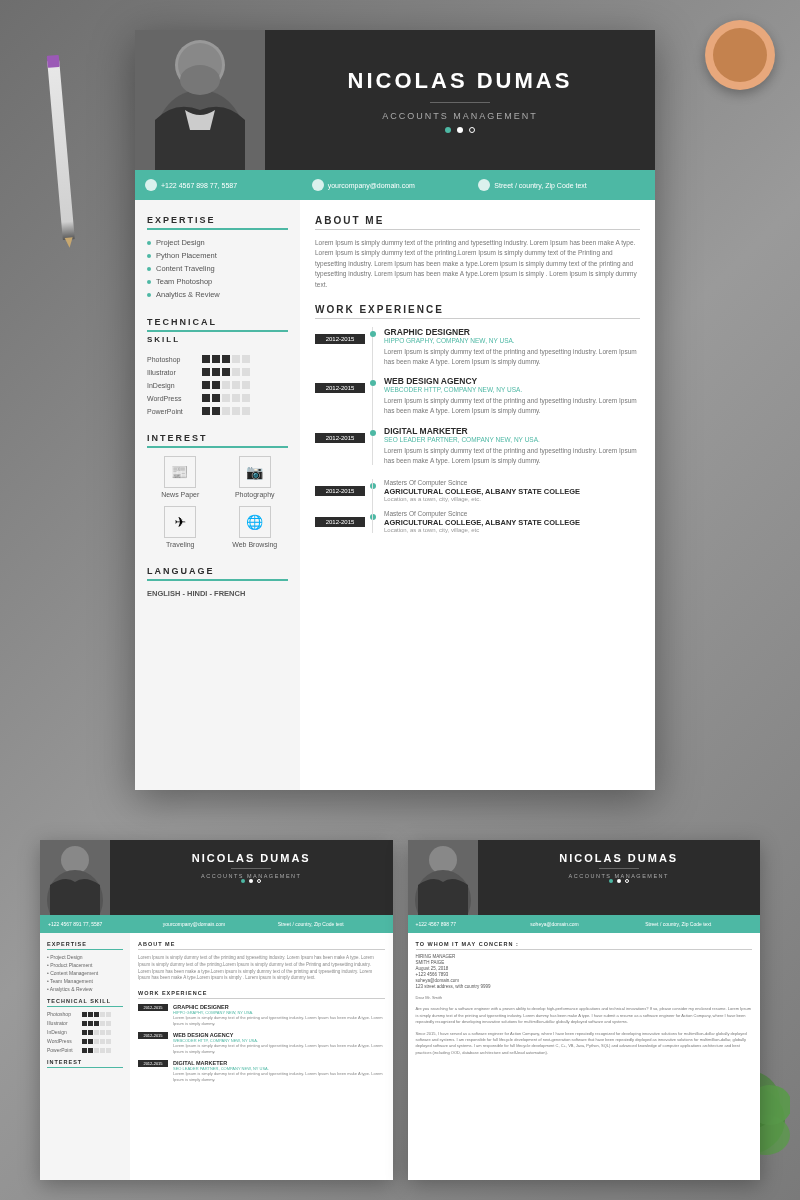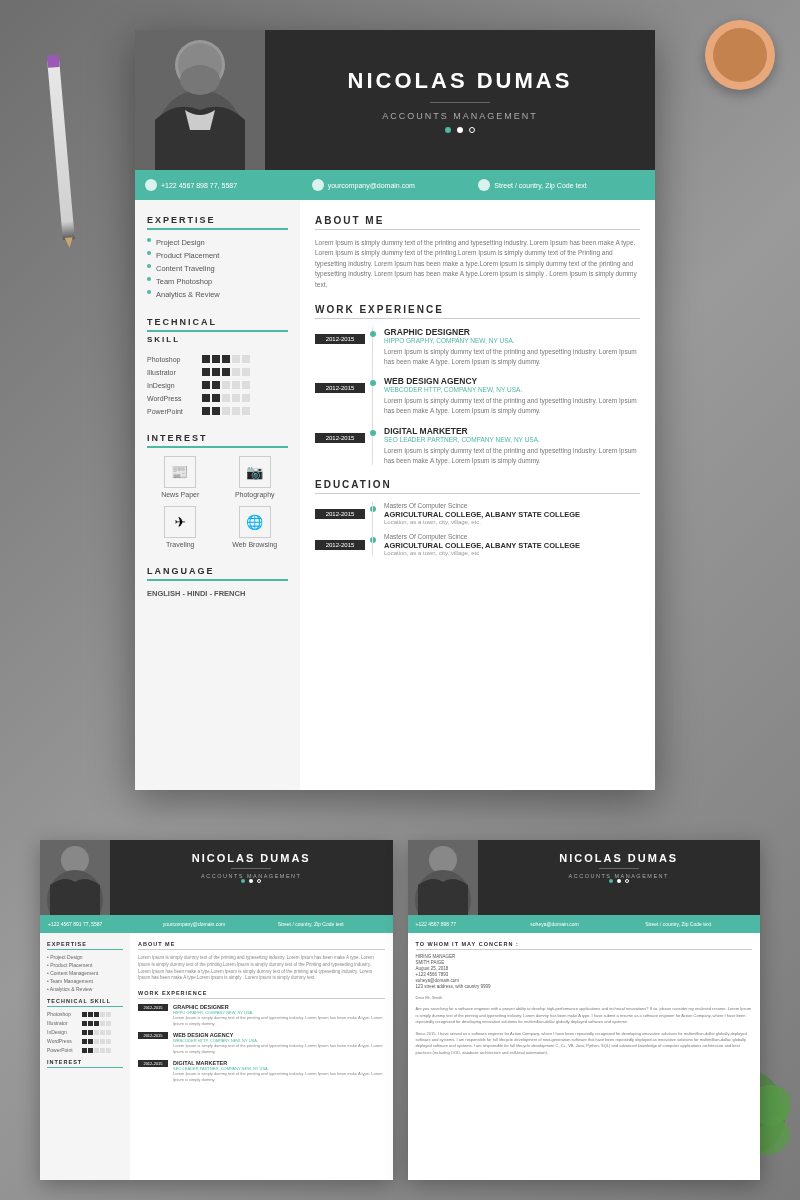--- a/index.html
+++ b/index.html
@@ -163,20 +163,21 @@
       border-bottom: 2px solid #4db8a4;
       padding-bottom: 3px;
       margin-bottom: 8px;
     }
 
     .sidebar-item {
       font-size: 7.5px;
       color: #555;
       margin-bottom: 4px;
       display: flex;
+      align-items: center;
       gap: 5px;
     }
 
     .bullet {
       width: 4px;
       height: 4px;
       background: #4db8a4;
       border-radius: 50%;
       flex-shrink: 0;
     }
@@ -746,21 +747,21 @@
     <div class="sidebar">
 
       <div class="sidebar-section">
         <div class="sidebar-title">EXPERTISE</div>
         <div class="sidebar-item">
           <div class="bullet"></div>
           <span>Project Design</span>
         </div>
         <div class="sidebar-item">
           <div class="bullet"></div>
-          <span>Product Placement</span>
+          <span>Python Placement</span>
         </div>
         <div class="sidebar-item">
           <div class="bullet"></div>
           <span>Content Traveling</span>
         </div>
         <div class="sidebar-item">
           <div class="bullet"></div>
           <span>Team Photoshop</span>
         </div>
         <div class="sidebar-item">
@@ -896,21 +897,20 @@
             <div class="timeline-content">
               <div class="job-title">DIGITAL MARKETER</div>
               <div class="job-company">SEO LEADER PARTNER, COMPANY NEW, NY USA.</div>
               <div class="job-desc">Lorem Ipsum is simply dummy text of the printing and typesetting industry. Lorem Ipsum has been make A type. Lorem Ipsum is simply dummy.</div>
             </div>
           </div>
         </div>
       </div>
 
       <div>
-        <div class="section-title">EDUCATION</div>
         <div class="timeline timeline-line-container">
           <div class="edu-item">
             <div class="timeline-year">
               <div class="year-badge">2012-2015</div>
             </div>
             <div class="timeline-dot"></div>
             <div class="timeline-content">
               <div class="edu-degree">Masters Of Computer Scince</div>
               <div class="edu-school">AGRICULTURAL COLLEGE, ALBANY STATE COLLEGE</div>
               <div class="edu-location">Location, as a town, city, village, etc.</div>

